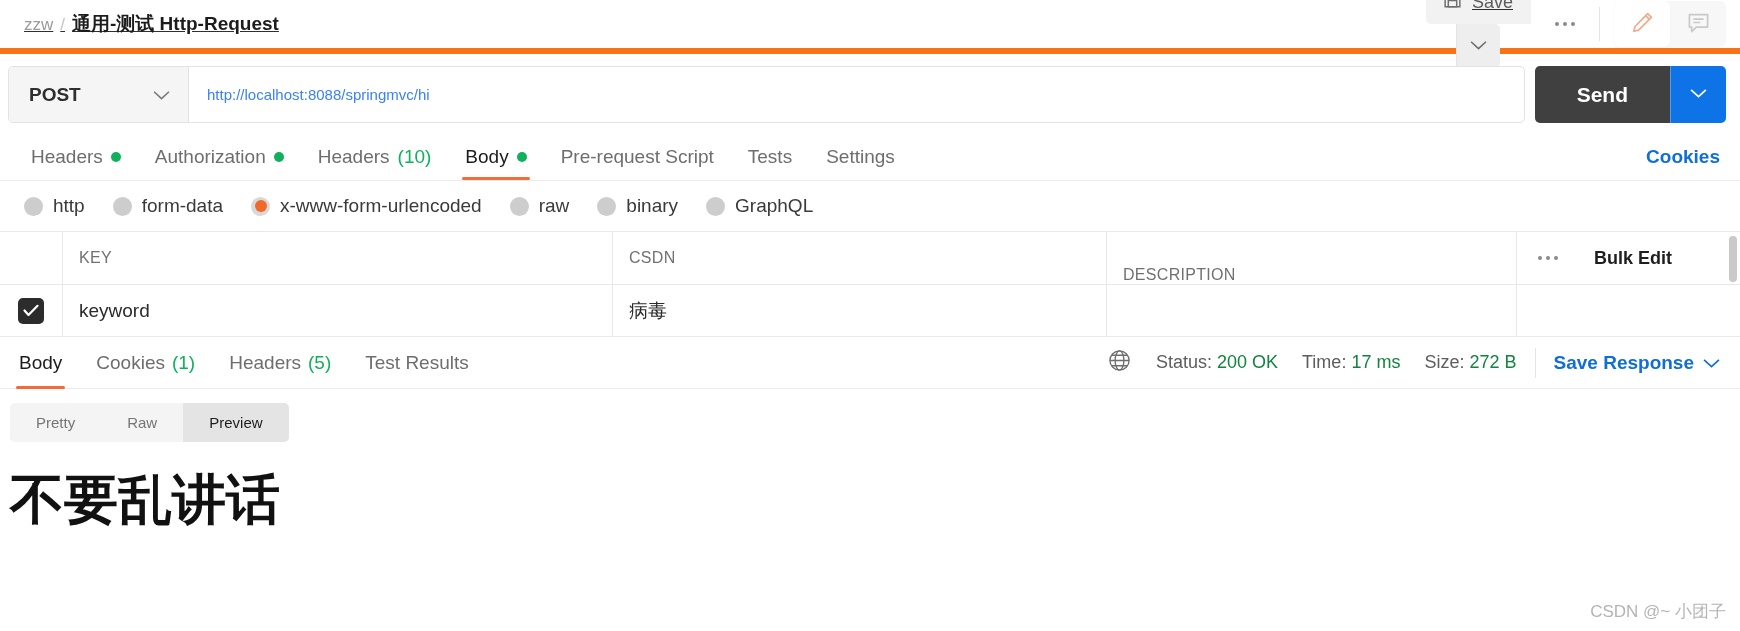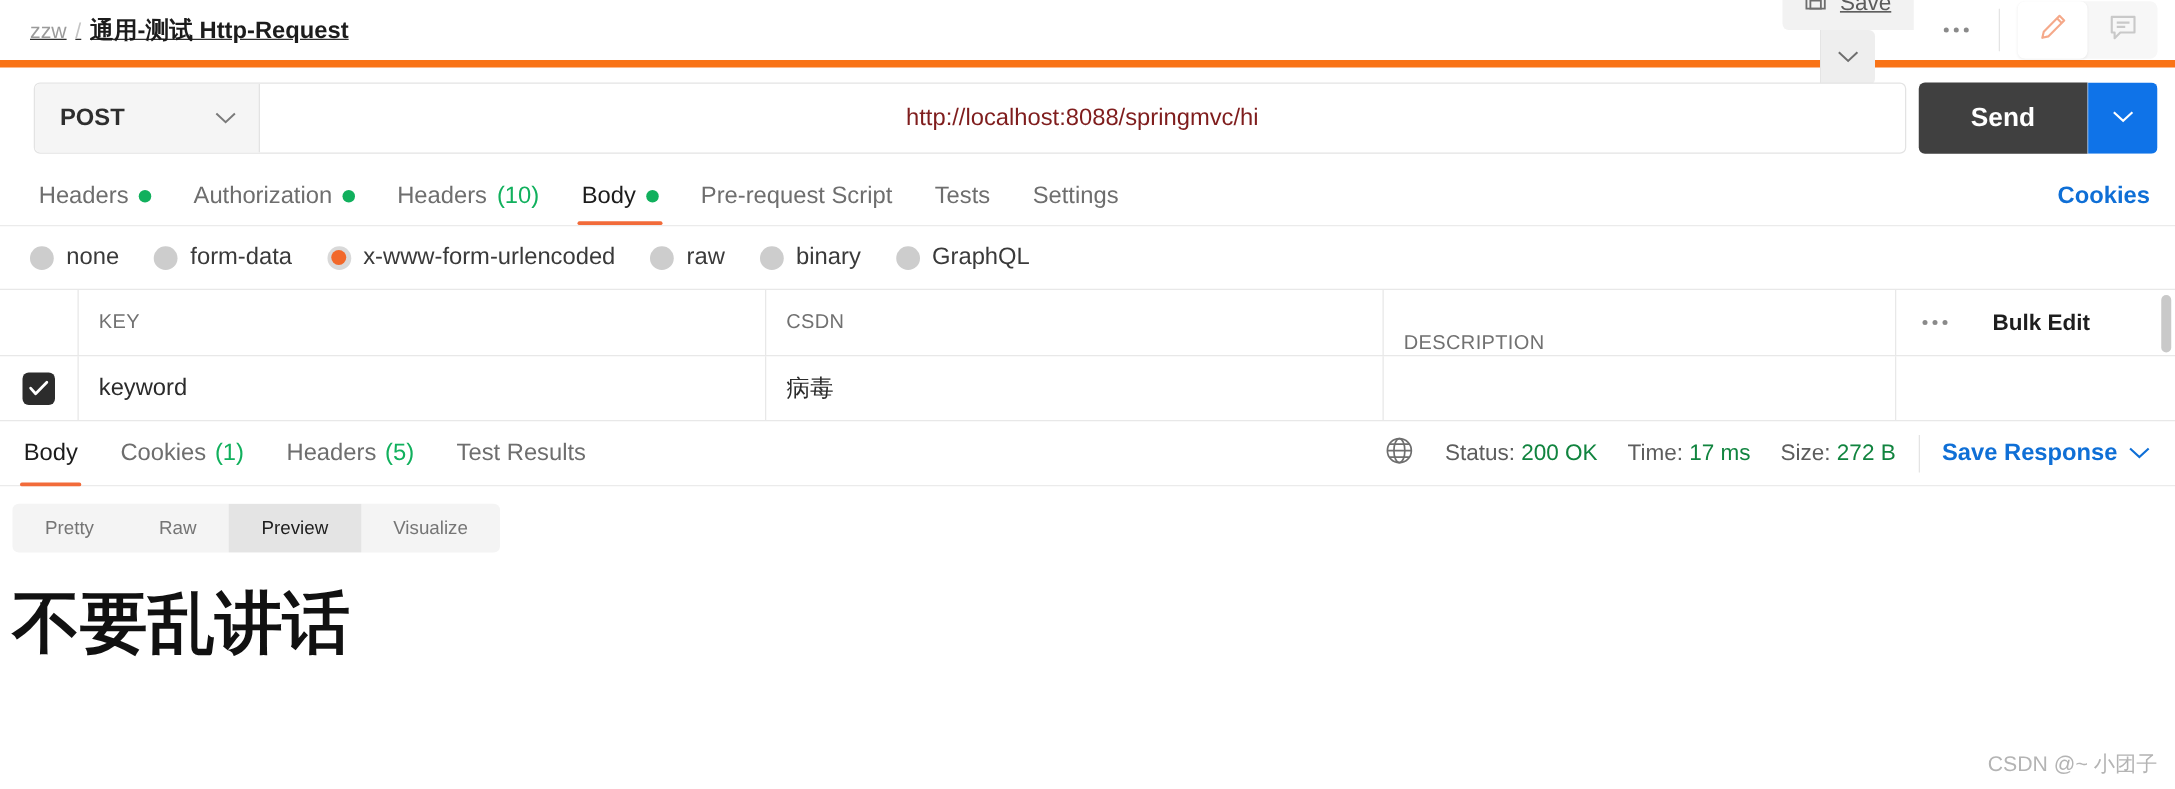--- a/index.html
+++ b/index.html
@@ -61,37 +61,36 @@
     box-shadow: 0 1px 2px rgba(0,0,0,0.05); cursor: pointer;
   }
   .icon-btn-plain {
     width: 56px; height: 46px; background: transparent;
     display: flex; align-items: center; justify-content: center; cursor: pointer;
   }
   .dots { display: flex; gap: 4px; align-items: center; }
   .dots i { width: 4px; height: 4px; border-radius: 50%; background: #8a8a8a; display: block; }
 
   
-  .urlbar-wrap { padding: 12px 14px 10px 8px; display: flex; align-items: center; gap: 10px; flex: 0 0 auto; margin-left: 19px; }
+  .urlbar-wrap { padding: 12px 14px 10px 8px; display: flex; align-items: center; gap: 10px; flex: 0 0 auto; }
   .url-box {
     flex: 1 1 auto; display: flex; align-items: stretch;
     border: 1px solid #e3e3e3; border-radius: 5px; overflow: hidden; height: 57px;
     background: #ffffff;
   }
   .method {
     width: 180px; background: #f5f5f5; display: flex; align-items: center;
     justify-content: space-between; padding: 0 18px 0 20px;
     font-size: 19px; font-weight: bold; color: #2e2e2e; cursor: pointer;
     border-right: 1px solid #e3e3e3;
   }
   .url-input {
     flex: 1 1 auto; border: none; outline: none; background: transparent;
-    font-size: 19px; color: #7f1d1d; padding: 0 18px;
+    font-size: 15px; color: #3b82f6; padding: 0 18px;
     font-family: inherit;
-    text-align: center;
   }
   .send-group { display: flex; align-items: stretch; height: 57px; flex: 0 0 auto; }
   .btn-send {
     background: #404040; color: #fff; border: none; font-size: 21px; font-weight: bold;
     padding: 0 42px; border-radius: 5px 0 0 5px; cursor: pointer; font-family: inherit;
   }
   .btn-send-caret {
     background: #0f73e8; border: none; border-left: 1px solid rgba(255,255,255,0.28);
     width: 56px; border-radius: 0 5px 5px 0; display: flex; align-items: center;
     justify-content: center; cursor: pointer;
@@ -303,21 +302,21 @@
     <div class="req-tab">
       <span>Settings</span>
     </div>
     <div class="tabs-spacer"></div>
     <div class="cookies-link">Cookies</div>
   </div>
 
   <div class="bodytypes">
     <div class="bt-item">
       <span class="radio"></span>
-      <span class="bt-label">none</span>
+      <span class="bt-label">http</span>
     </div>
     <div class="bt-item">
       <span class="radio"></span>
       <span class="bt-label">form-data</span>
     </div>
     <div class="bt-item">
       <span class="radio sel"></span>
       <span class="bt-label">x-www-form-urlencoded</span>
     </div>
     <div class="bt-item">
@@ -429,21 +428,20 @@
         </svg>
       </span>
     </div>
   </div>
 
   <div class="viewer-wrap">
     <div class="seg">
       <button class="seg-btn">Pretty</button>
       <button class="seg-btn">Raw</button>
       <button class="seg-btn active">Preview</button>
-      <button class="seg-btn">Visualize</button>
     </div>
   </div>
 
   <div class="resp-body">
     <h1>不要乱讲话</h1>
   </div>
 
   <div class="watermark">CSDN @~ 小团子</div>
 </div>
 

